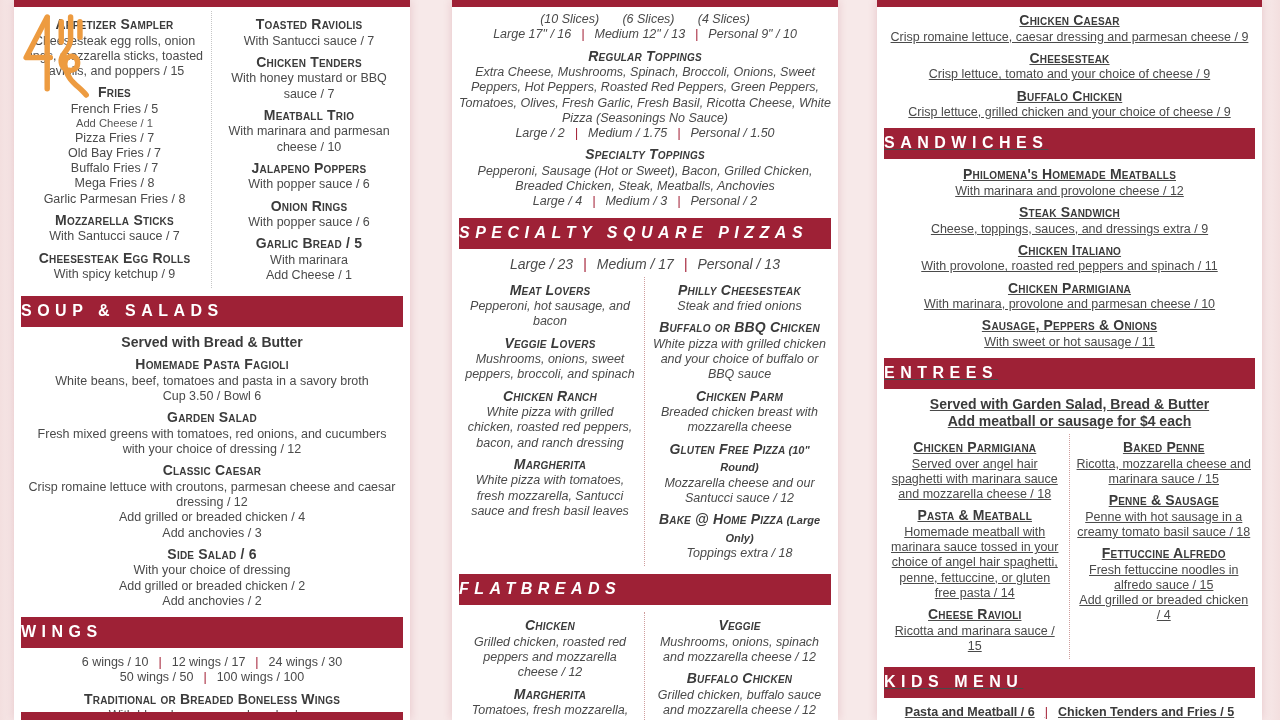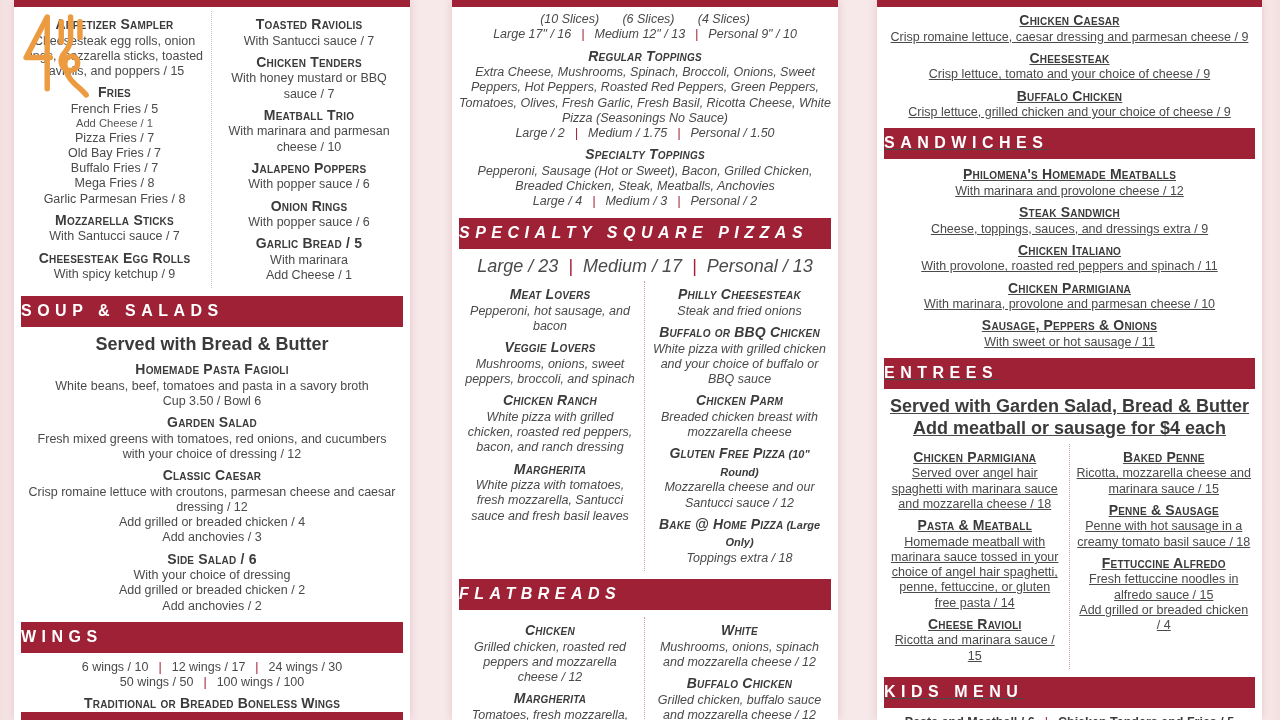--- a/index.html
+++ b/index.html
@@ -38,21 +38,21 @@
   .mi{margin:5px 0;text-align:center;}
   .mi-title{
     font-size:14px;line-height:1.25;font-weight:700;color:var(--ink);
     font-variant-caps:small-caps;letter-spacing:.2px;
   }
   .mi-title .suffix{font-variant-caps:normal;font-size:11px;letter-spacing:0;}
   .mi-line{font-size:12.5px;line-height:1.22;text-align:center;}
   .mi-line.sm{font-size:11.2px;color:#565656;}
   .mi-line.bold, .bold{font-weight:700;color:var(--ink);}
   .intro{text-align:center;margin:6px 0 4px;}
-  .intro .mi-line{font-size:18px;}
+  .intro .mi-line{font-size:14px;}
   .parts{white-space:nowrap;}
   .pipe{color:var(--pipe);margin:0 10px;font-weight:400;}
   .pipe.invis{visibility:hidden;}
   .cols{display:grid;grid-template-columns:1fr 1fr;padding:0 4px;margin-top:4px;}
   .col{padding:0 7px;}
   .cols.gray > .col:first-child{border-right:1.5px dotted #C6C6C6;}
   .cols.red  > .col:first-child{border-right:1.5px dotted #CF9D9D;}
   .logo{position:absolute;left:16px;top:10px;width:78px;height:92px;z-index:5;}
 </style>
 </head>
@@ -249,21 +249,21 @@
               <div class="mi-title"><span>Chicken</span></div>
               <div class="mi-line">Grilled chicken, roasted red peppers and mozzarella cheese / 12</div>
             </div>
             <div class="mi">
               <div class="mi-title"><span>Margherita</span></div>
               <div class="mi-line">Tomatoes, fresh mozzarella, Santucci sauce and fresh basil leaves / 12</div>
             </div>
           </div>
           <div class="col">
             <div class="mi">
-              <div class="mi-title"><span>White</span></div>
+              <div class="mi-title"><span>Veggie</span></div>
               <div class="mi-line">Mushrooms, onions, spinach and mozzarella cheese / 12</div>
             </div>
             <div class="mi">
               <div class="mi-title"><span>Buffalo Chicken</span></div>
               <div class="mi-line">Grilled chicken, buffalo sauce and mozzarella cheese / 12</div>
             </div>
           </div>
         </div>
       </div>
     </div>

